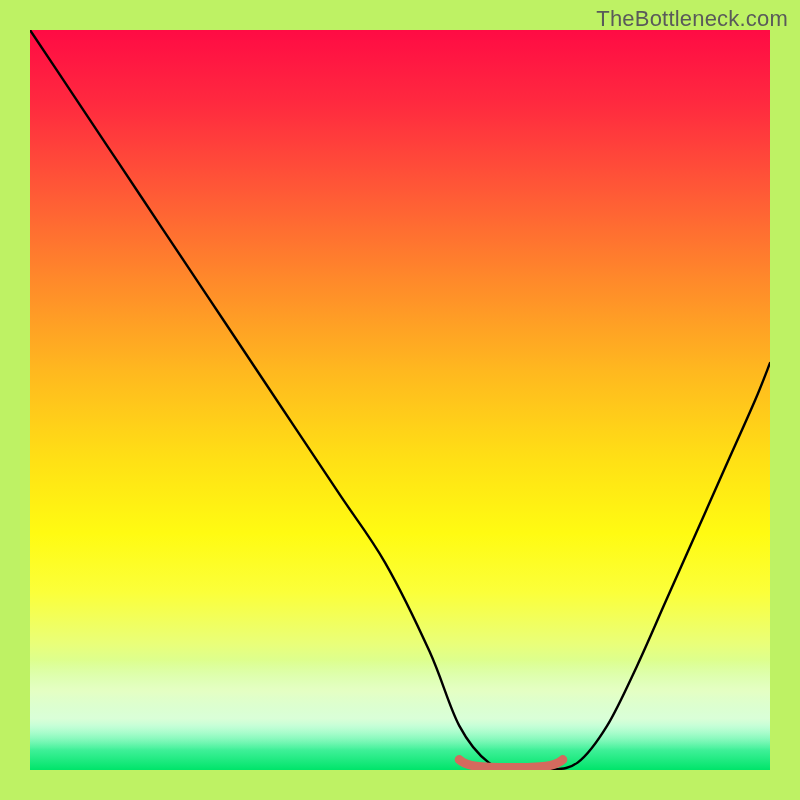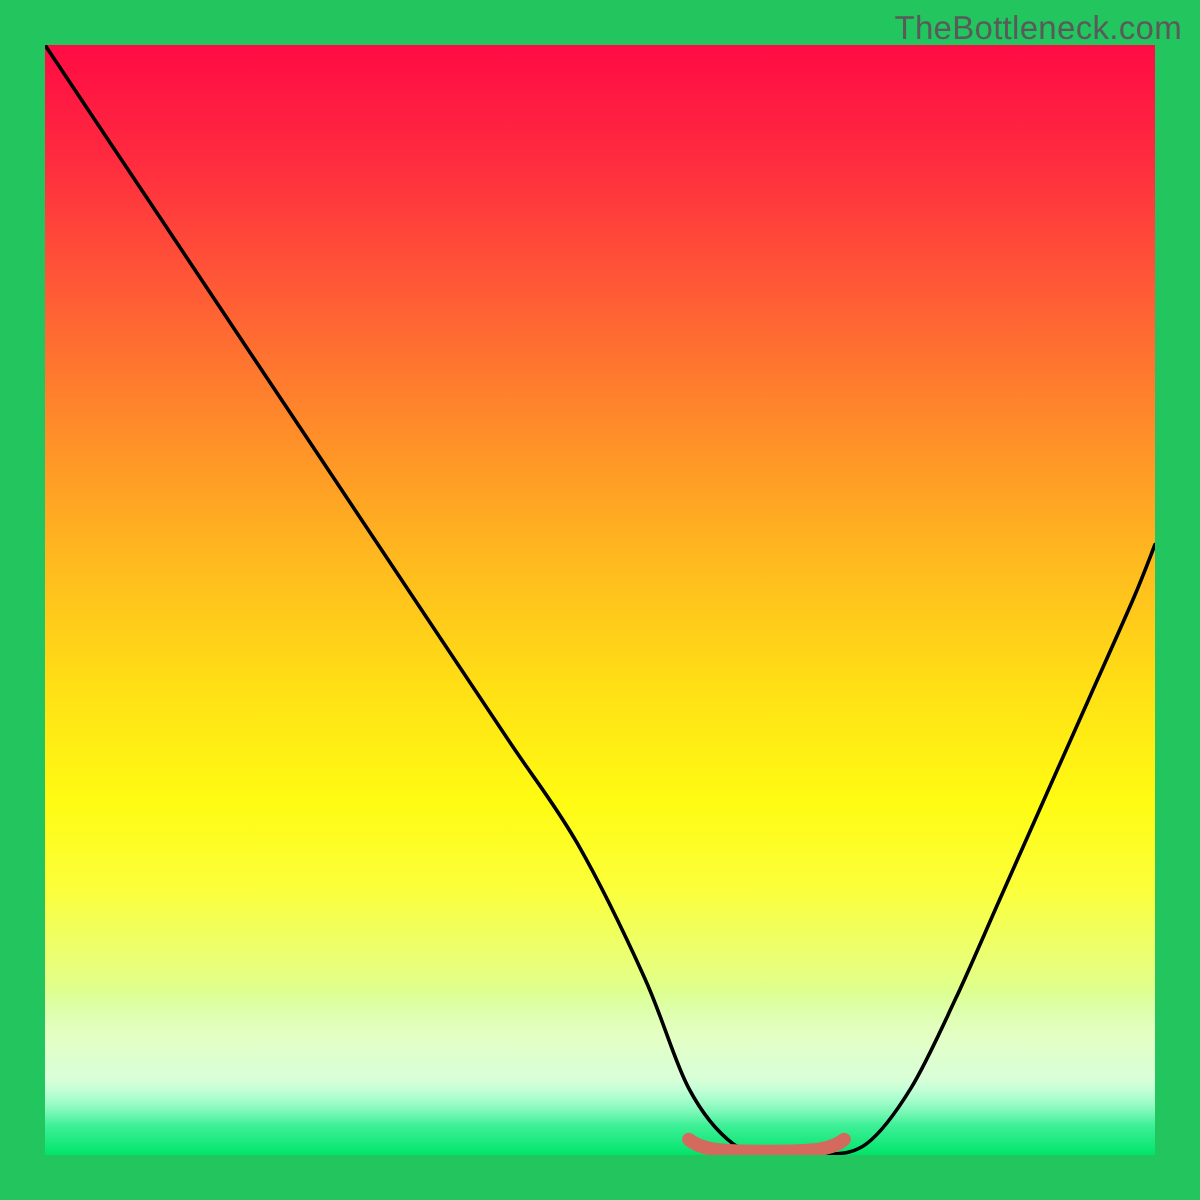--- a/index.html
+++ b/index.html
@@ -8,21 +8,21 @@
     width: 800px;
     height: 800px;
     background: #000;
     overflow: hidden;
     font-family: Arial, Helvetica, sans-serif;
   }
   .frame {
     position: relative;
     width: 800px;
     height: 800px;
-    background: #22c55e;
+    background: #bef264;
   }
   .watermark {
     position: absolute;
     top: 6px;
     right: 12px;
     color: #5a5a5a;
     font-size: 22px;
     font-weight: 500;
     letter-spacing: 0.2px;
     z-index: 10;

